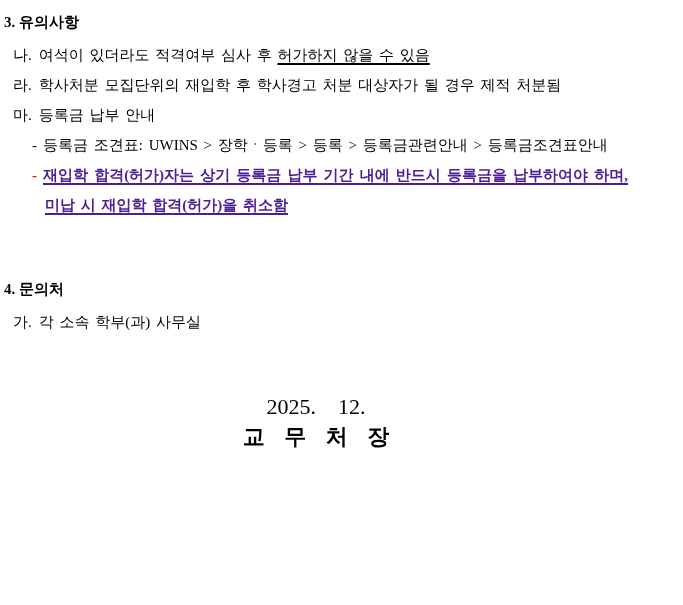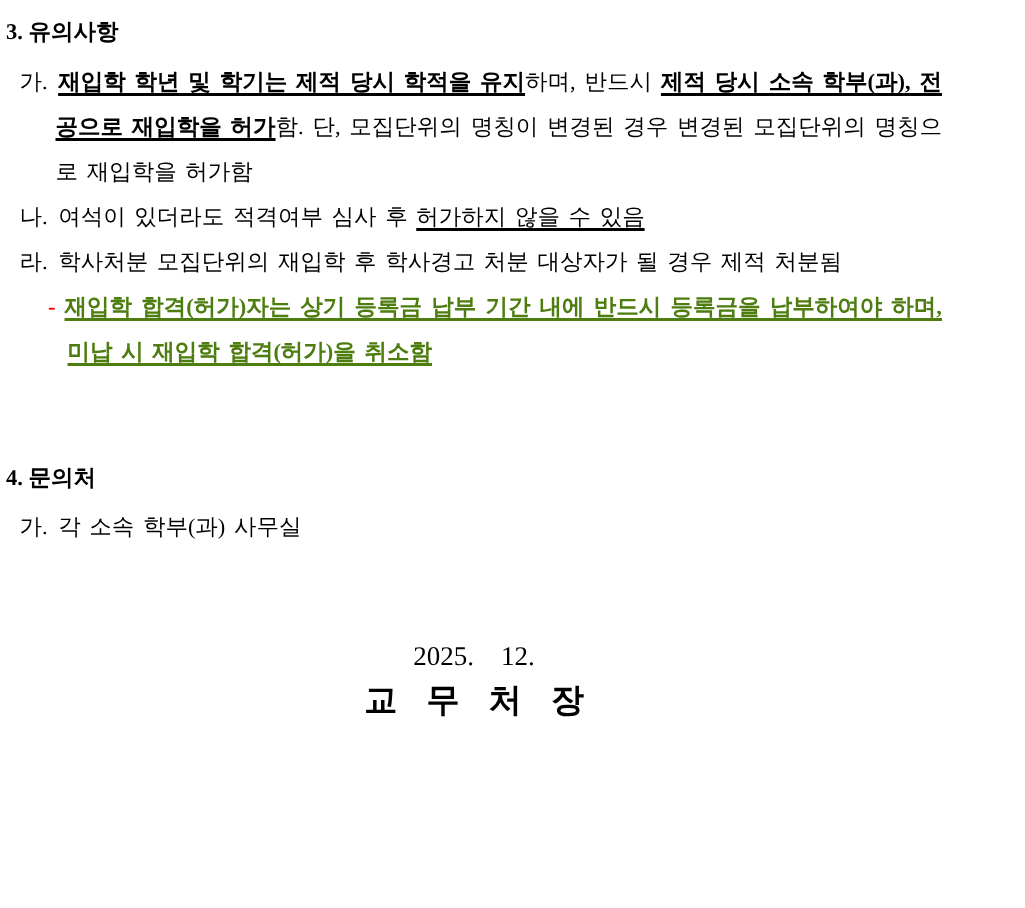--- a/index.html
+++ b/index.html
@@ -39,54 +39,55 @@
     text-decoration: underline;
     text-underline-offset: 3px;
     text-decoration-thickness: 1.5px;
   }
   .u {
     text-decoration: underline;
     text-underline-offset: 3px;
     text-decoration-thickness: 1.5px;
     margin-top: 13px;
   }
-  .red { color: #4d7c0f; }
+  .red { color: #4c1d95; }
   .red-dash { color: #ff0000; font-weight: bold; }
   .sec-contact { margin-top: 54px; }
   .footer { text-align: center; }
   .date {
     margin-top: 56px;
-    font-size: 18px;
+    font-size: 22px;
     line-height: 28px;
     white-space: pre;
   }
   .signer {
     margin-top: 1px;
     font-size: 22px;
     line-height: 30px;
     font-weight: bold;
     letter-spacing: 7px;
     margin-left: 7px; 
   }
 </style>
 </head>
 <body>
 
 <div class="page">
 
   <div class="sec-heading">3. 유의사항</div>
 
-  <div class="item"><span class="label">가.</span><span class="bu">재입학 학년 및 학기는 제적 당시 학적을 유지</span><span>하며, 반드시 </span><span class="bu">제적 당시 소속 학부(과), 전공으로 재입학을 허가</span><span>함. 단, 모집단위의 명칭이 변경된 경우 변경된 모집단위의 명칭으로 재입학을 허가함</span></div>
 
   <div class="item"><span class="label">나.</span><span>여석이 있더라도 적격여부 심사 후 </span><span class="u">허가하지 않을 수 있음</span></div>
 
 
   <div class="item"><span class="label">라.</span><span>학사처분 모집단위의 재입학 후 학사경고 처분 대상자가 될 경우 제적 처분됨</span></div>
 
+  <div class="item"><span class="label">마.</span><span>등록금 납부 안내</span></div>
 
+  <div class="sub"><span class="dash">-</span><span>등록금 조견표: UWINS &gt; 장학ㆍ등록 &gt; 등록 &gt; 등록금관련안내 &gt; 등록금조견표안내</span></div>
 
   <div class="sub"><span class="dash red-dash">-</span><span class="red bu">재입학 합격(허가)자는 상기 등록금 납부 기간 내에 반드시 등록금을 납부하여야 하며, 미납 시 재입학 합격(허가)을 취소함</span></div>
 
   <div class="sec-contact">
     <div class="sec-heading">4. 문의처</div>
 
     <div class="item"><span class="label">가.</span><span>각 소속 학부(과) 사무실</span></div>
 
   </div>
 

